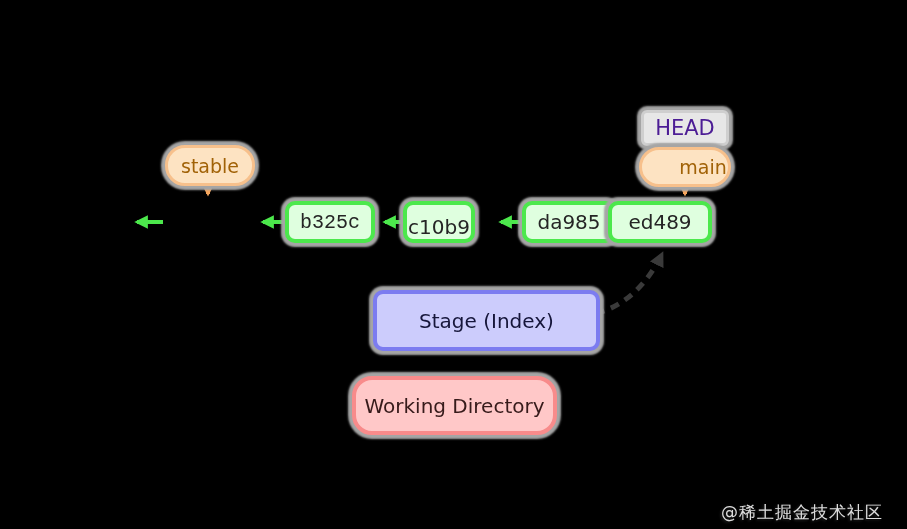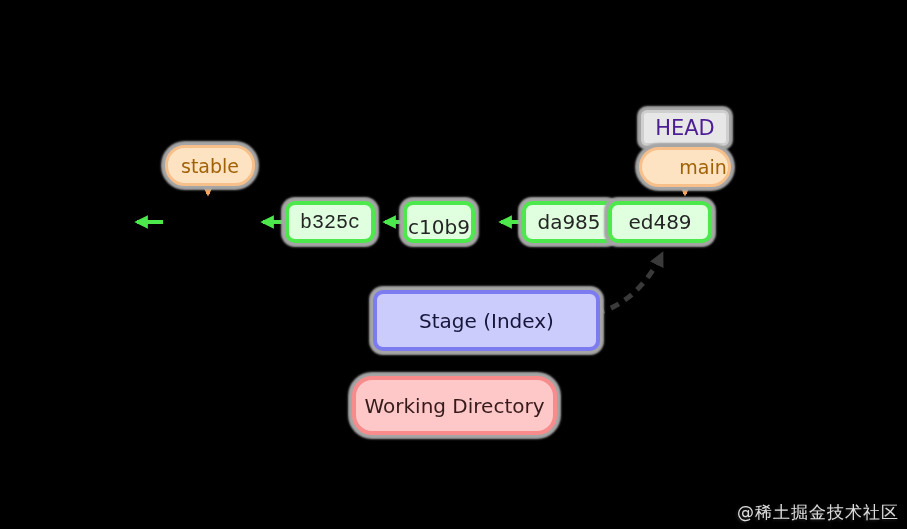--- a/index.html
+++ b/index.html
@@ -72,21 +72,21 @@
     font-size: 20px;
   }
   #edges {
     position: absolute;
     left: 0; top: 0;
     width: 907px; height: 529px;
     pointer-events: none;
   }
   .watermark {
     position: absolute;
-    right: 8px;
+    right: 24px;
     bottom: 5px;
     font-size: 17px;
     letter-spacing: 1px;
     color: rgba(240,240,240,0.92);
     text-shadow: 1px 1px 2px rgba(0,0,0,0.9), -1px 1px 3px rgba(70,70,70,0.8);
   }
 </style>
 </head>
 <body>
 

